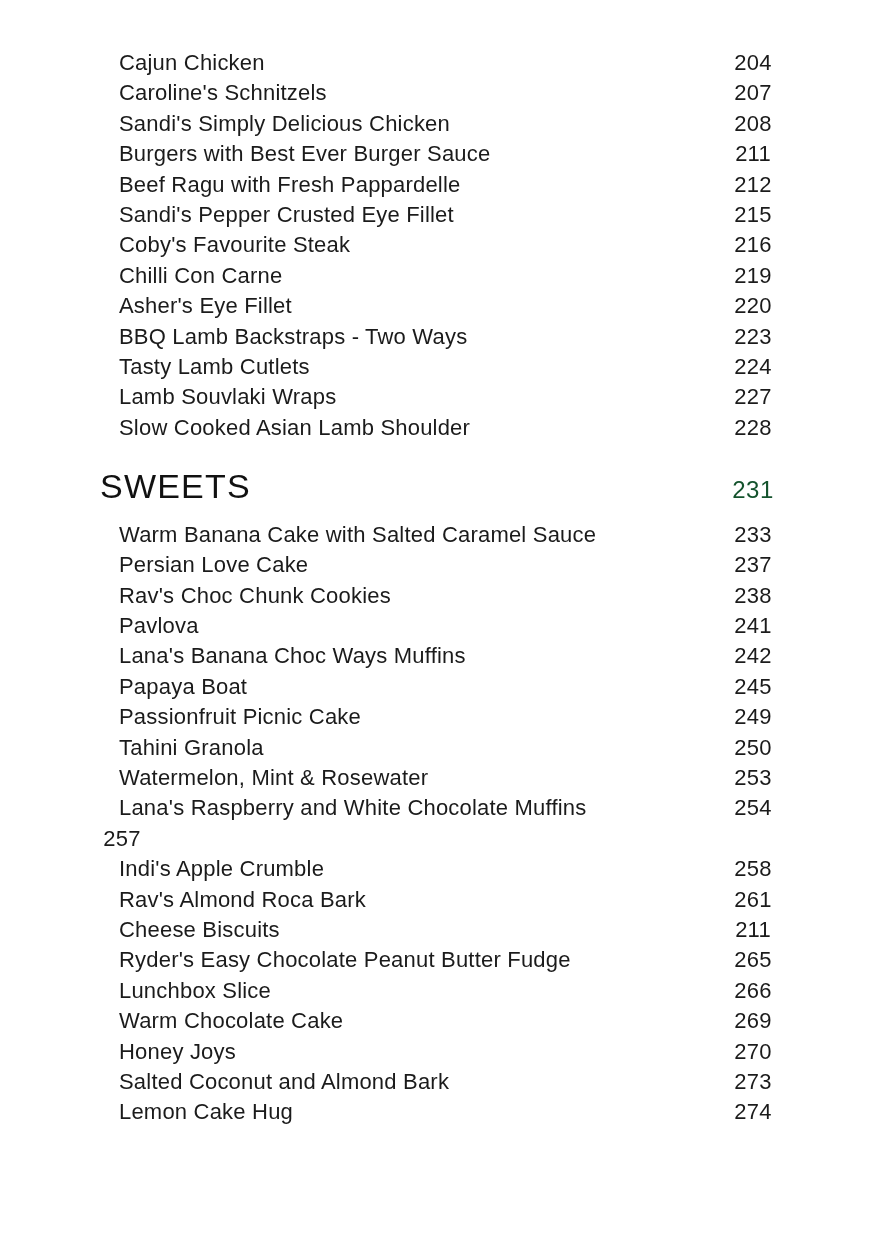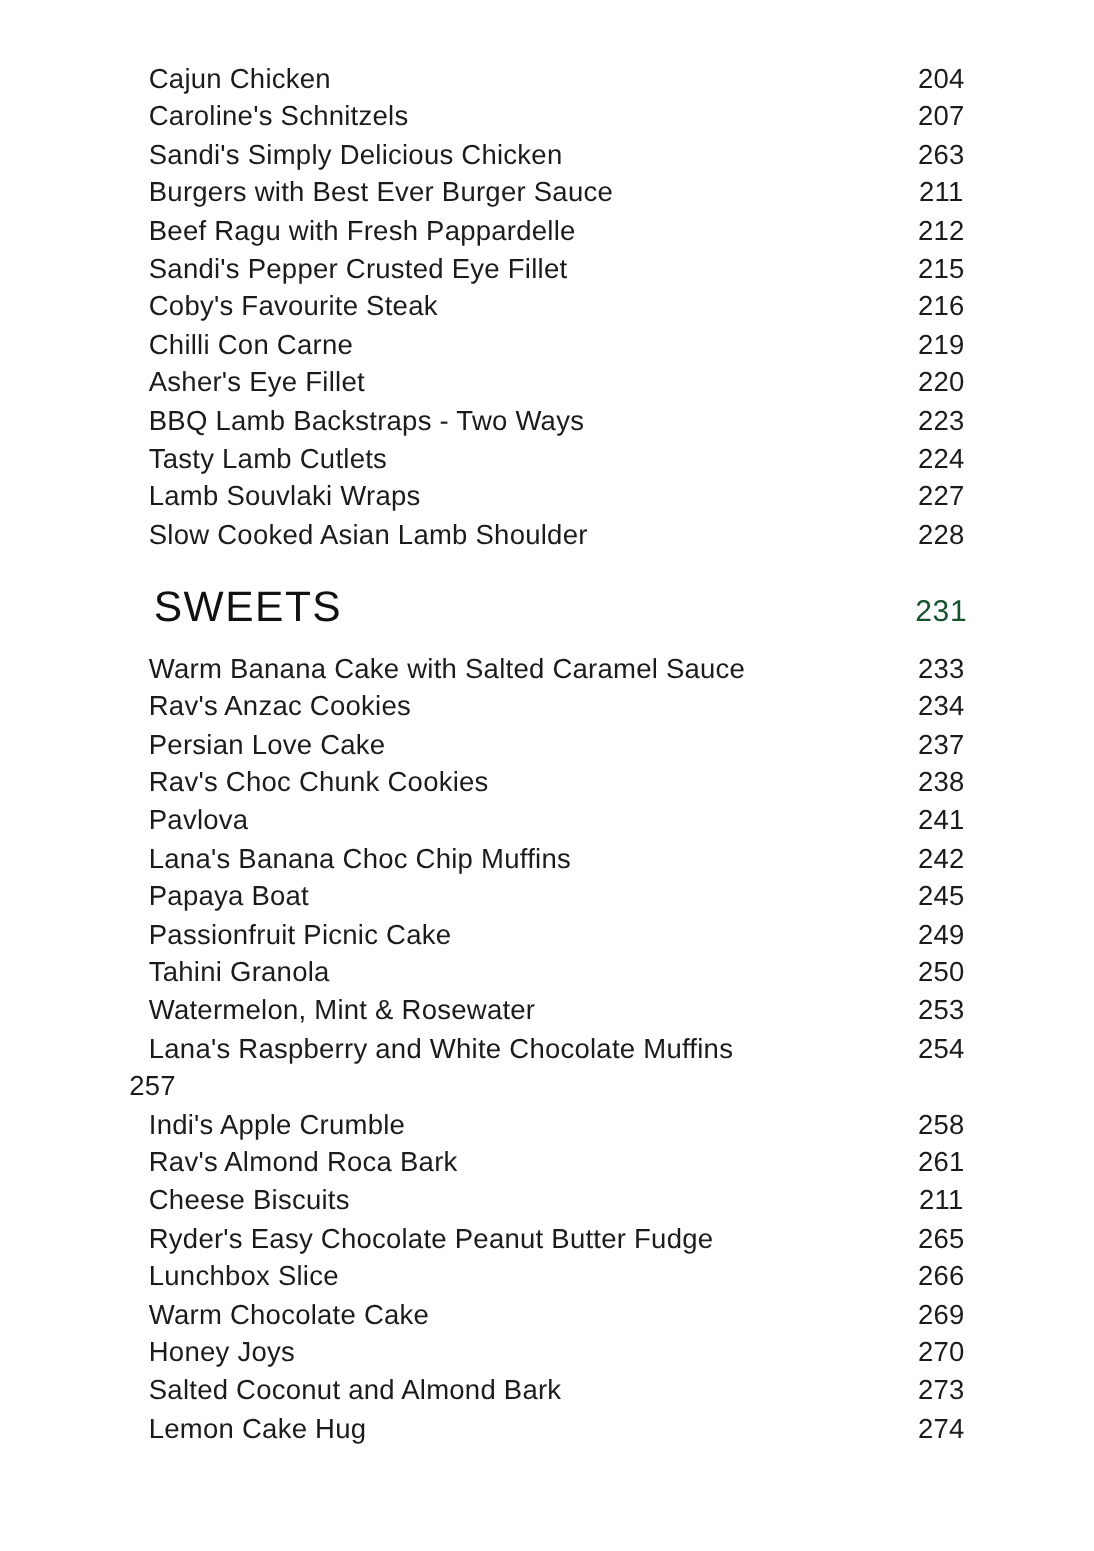--- a/index.html
+++ b/index.html
@@ -43,21 +43,20 @@
     white-space: nowrap;
     text-align: center;
     min-width: 44px;
   }
   .section-head {
     display: flex;
     align-items: baseline;
     justify-content: space-between;
     margin-top: 28px;
     margin-bottom: 14px;
-    margin-left: 23px;
   }
   .section-head .title {
     font-size: 34px;
     letter-spacing: 1.2px;
     font-weight: 400;
     padding-left: 0;
     color: #111111;
   }
   .section-head .page-no {
     font-size: 24px;
@@ -75,21 +74,21 @@
       <div class="entry">
         <span class="title">Cajun Chicken</span>
         <span class="page-no">204</span>
       </div>
       <div class="entry">
         <span class="title">Caroline's Schnitzels</span>
         <span class="page-no">207</span>
       </div>
       <div class="entry">
         <span class="title">Sandi's Simply Delicious Chicken</span>
-        <span class="page-no">263</span>
+        <span class="page-no">208</span>
       </div>
       <div class="entry">
         <span class="title">Burgers with Best Ever Burger Sauce</span>
         <span class="page-no">211</span>
       </div>
       <div class="entry">
         <span class="title">Beef Ragu with Fresh Pappardelle</span>
         <span class="page-no">212</span>
       </div>
       <div class="entry">
@@ -130,37 +129,33 @@
       <div class="entry section-head">
         <span class="title">SWEETS</span>
         <span class="page-no">231</span>
       </div>
 
       <div class="entry">
         <span class="title">Warm Banana Cake with Salted Caramel Sauce</span>
         <span class="page-no">233</span>
       </div>
       <div class="entry">
-        <span class="title">Rav's Anzac Cookies</span>
-        <span class="page-no">234</span>
-      </div>
-      <div class="entry">
         <span class="title">Persian Love Cake</span>
         <span class="page-no">237</span>
       </div>
       <div class="entry">
         <span class="title">Rav's Choc Chunk Cookies</span>
         <span class="page-no">238</span>
       </div>
       <div class="entry">
         <span class="title">Pavlova</span>
         <span class="page-no">241</span>
       </div>
       <div class="entry">
-        <span class="title">Lana's Banana Choc Chip Muffins</span>
+        <span class="title">Lana's Banana Choc Ways Muffins</span>
         <span class="page-no">242</span>
       </div>
       <div class="entry">
         <span class="title">Papaya Boat</span>
         <span class="page-no">245</span>
       </div>
       <div class="entry">
         <span class="title">Passionfruit Picnic Cake</span>
         <span class="page-no">249</span>
       </div>

